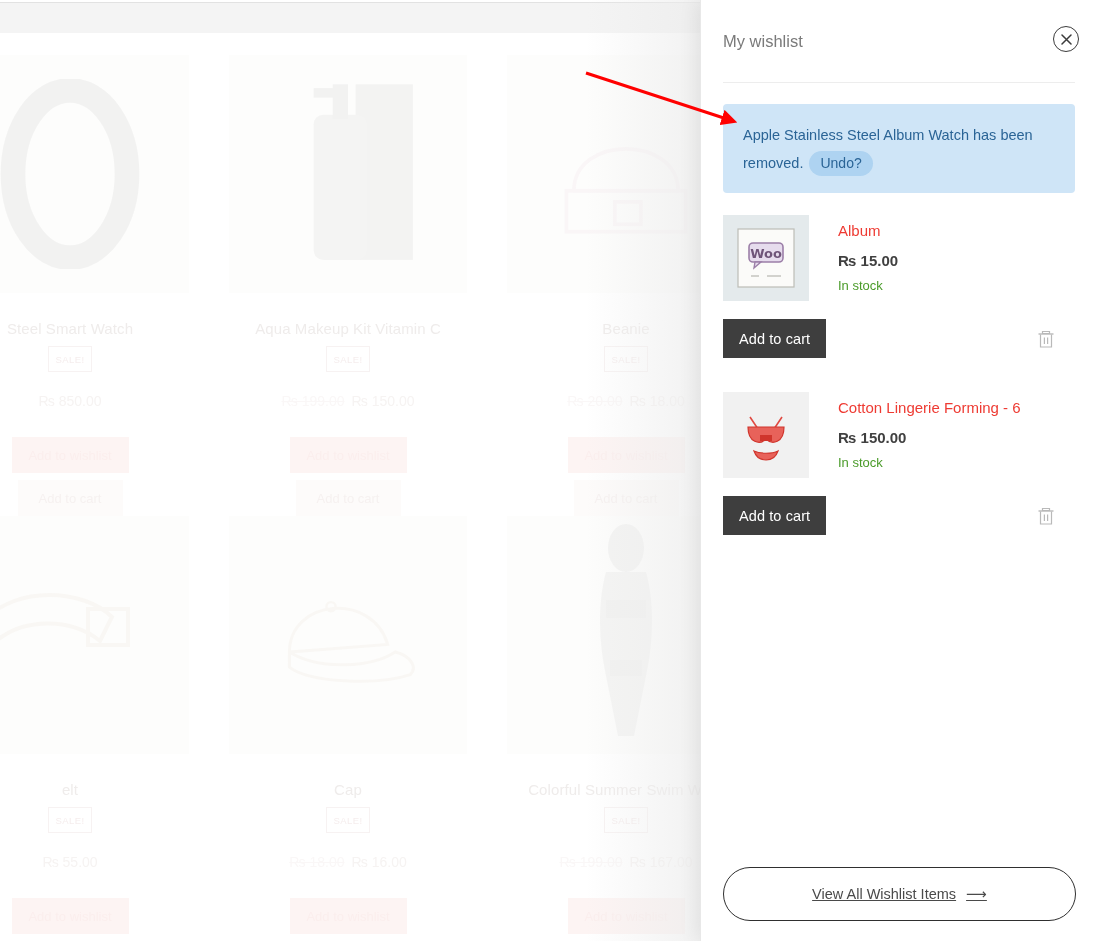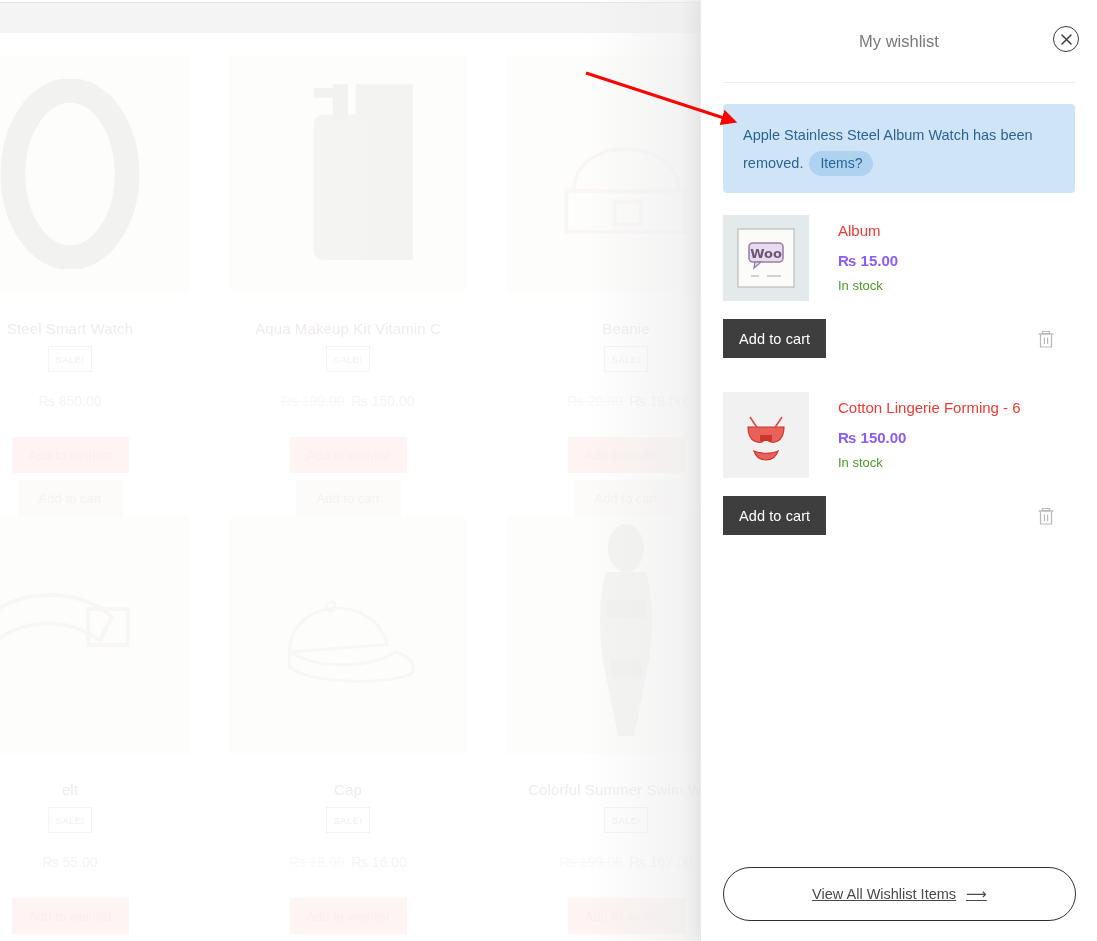--- a/index.html
+++ b/index.html
@@ -61,21 +61,21 @@
   }
 
   
   .drawer {
     position: absolute; right: 0; top: 0; width: 397px; height: 941px;
     background: #ffffff; border-left: 1px solid #e8e8e8;
     box-shadow: -4px 0 18px rgba(0,0,0,.07);
   }
   .drawer-head {
     position: relative; height: 82px; padding: 0 22px;
-    display: flex; align-items: center; justify-content: center;
+    display: flex; align-items: center;
   }
   .drawer-title { font-size: 16.5px; color: #7a7a7a; font-weight: 400; }
   .close-btn {
     position: absolute; right: 18px; top: 26px; width: 26px; height: 26px;
     border: 1.5px solid #3c3c3c; border-radius: 50%;
     display: flex; align-items: center; justify-content: center; cursor: pointer;
     background: #fff;
   }
   .close-btn svg { display: block; }
   .head-rule { height: 1px; background: #ededed; margin: 0 22px; }
@@ -98,21 +98,21 @@
     width: 86px; height: 86px; flex: 0 0 86px; display: flex;
     align-items: center; justify-content: center; overflow: hidden;
   }
   .item-thumb.album { background: #e4eaec; }
   .item-thumb.lingerie { background: #f1f1f1; }
   .item-info { padding-left: 29px; padding-top: 6px; }
   .item-name {
     color: #ee3b33; font-size: 15px; line-height: 19px; text-decoration: none;
     cursor: pointer; display: block;
   }
-  .item-price { font-size: 15px; font-weight: bold; color: #8b5cf6; margin-top: 12px; }
+  .item-price { font-size: 15px; font-weight: bold; color: #404040; margin-top: 12px; }
   .item-stock { font-size: 13px; color: #4a9b29; margin-top: 9px; }
   .item-actions {
     display: flex; align-items: center; justify-content: space-between;
     margin-top: 18px; padding-right: 20px;
   }
   .add-cart {
     background: #3e3e3e; color: #fff; border: none; font-size: 14.5px;
     padding: 0 16px; height: 39px; cursor: pointer; letter-spacing: .1px;
     font-family: "Liberation Sans", sans-serif;
   }
@@ -242,21 +242,21 @@
       <div class="drawer-title">My wishlist</div>
       <div class="close-btn">
         <svg width="11" height="11" viewBox="0 0 11 11">
             <path d="M1 1 L10 10 M10 1 L1 10" stroke="#3c3c3c" stroke-width="1.5" stroke-linecap="round"></path>
           </svg>
       </div>
     </div>
     <div class="head-rule"></div>
 
     <div class="notice">
-      <span>Apple Stainless Steel Album Watch has been removed.</span><span class="undo-pill">Items?</span>
+      <span>Apple Stainless Steel Album Watch has been removed.</span><span class="undo-pill">Undo?</span>
     </div>
 
     <div class="items">
 
       <div class="item">
         <div class="item-main">
           <div class="item-thumb album">
             <svg width="74" height="74" viewBox="0 0 74 74">
               <rect x="9" y="8" width="56" height="58" fill="#fbfbf9" stroke="#bdbdb6" stroke-width="1.2"></rect>
               <rect x="20" y="22" width="34" height="19" rx="4" fill="#e6dced" stroke="#9c7fa8" stroke-width="1.6"></rect>

